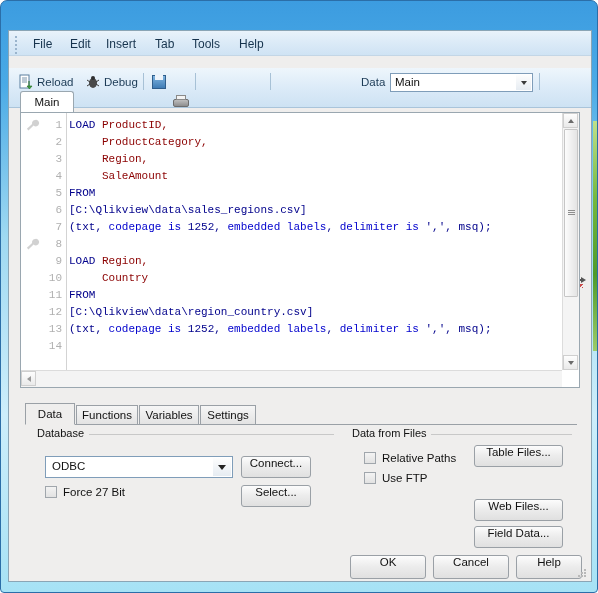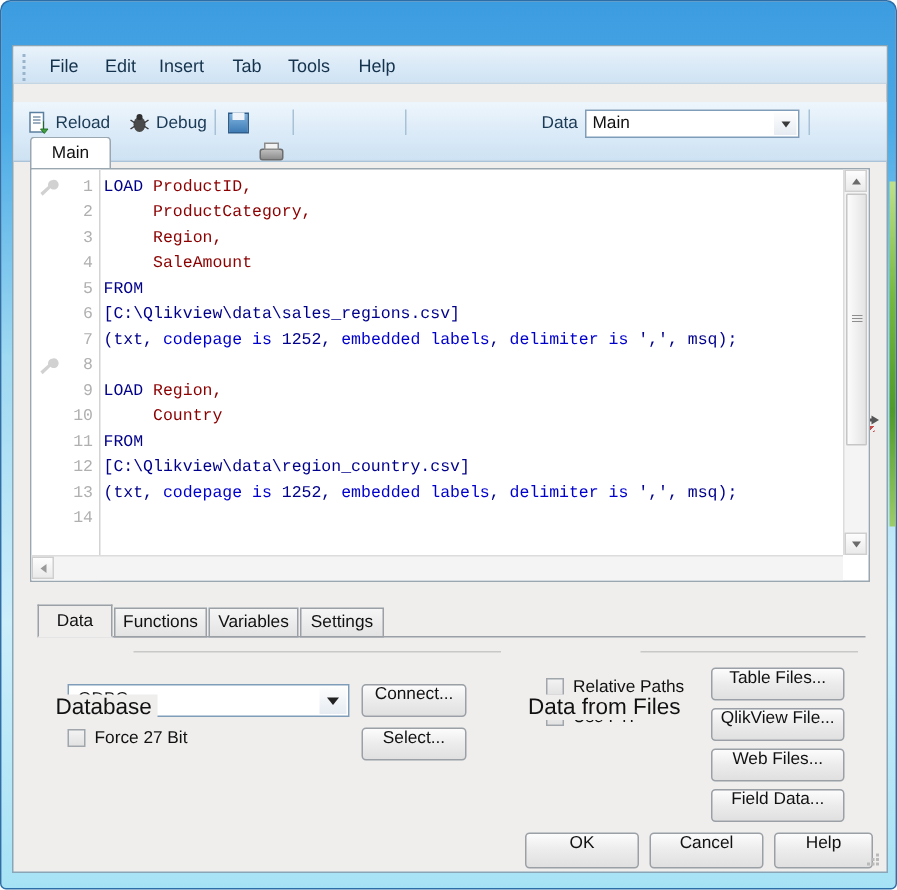--- a/index.html
+++ b/index.html
@@ -320,25 +320,24 @@
     font-weight: normal;
   }
   #bottom-tabline {
     position: absolute; left: 0; top: 21px;
     width: 552px; height: 1px; background: #9aa0a6;
   }
 
   
   .group-title {
     position: absolute;
-    font-size: 15px; color: #111;
+    font-size: 11px; color: #111;
     background: #efeeed;
     padding: 0 4px;
     z-index: 2;
-    margin-top: 36px;
   }
   .group-line {
     position: absolute;
     height: 1px;
     background: #c8c8c8;
   }
   .wbtn {
     position: absolute;
     background: linear-gradient(180deg,#fcfcfc,#ececec 48%,#e0e0e0);
     border: 1px solid #9aa0a6;
@@ -556,21 +555,20 @@
     <div class="cbx-row" style="left:355px;top:421px">
       <span class="cbx"></span>
       <span>Relative Paths</span>
     </div>
     <div class="cbx-row" style="left:355px;top:441px">
       <span class="cbx"></span>
       <span>Use FTP</span>
     </div>
 
     <div class="wbtn" style="left:465px;top:414px;width:89px;height:22px">Table Files...</div>
-    <div class="wbtn" style="left:465px;top:441px;width:89px;height:22px">QlikView File...</div>
     <div class="wbtn" style="left:465px;top:468px;width:89px;height:22px">Web Files...</div>
     <div class="wbtn" style="left:465px;top:495px;width:89px;height:22px">Field Data...</div>
 
     <div class="wbtn" style="left:341px;top:524px;width:76px;height:24px">OK</div>
     <div class="wbtn" style="left:424px;top:524px;width:76px;height:24px">Cancel</div>
     <div class="wbtn" style="left:507px;top:524px;width:66px;height:24px">Help</div>
 
     <div id="grip">
       <i style="left:8px;top:2px"></i>
         <i style="left:5px;top:5px"></i>

